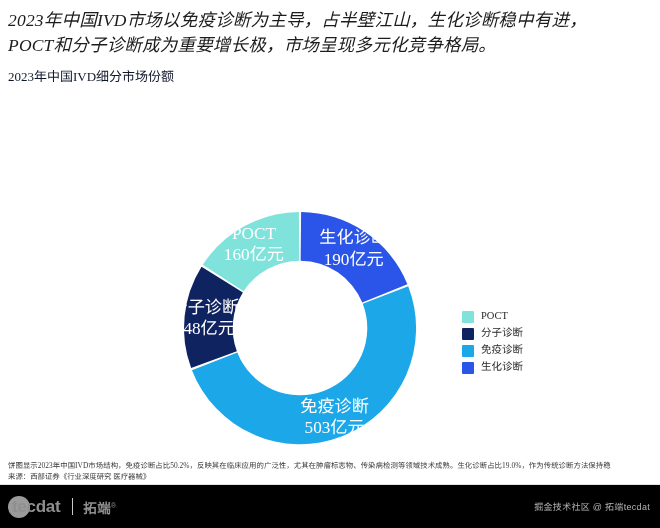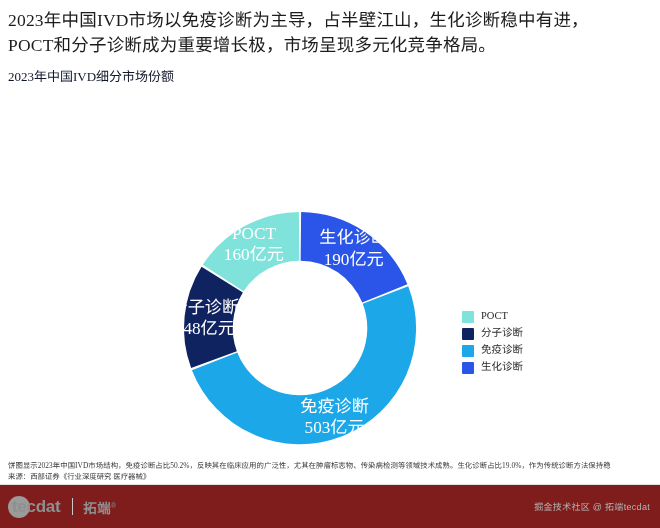--- a/index.html
+++ b/index.html
@@ -20,21 +20,21 @@
 
   
   .headline{
     padding:8px 8px 0 8px;
     font-size:17.5px;
     line-height:1.45;
     letter-spacing:0.2px;
     color:#1c1c1c;
     font-family:"Liberation Serif","DejaVu Serif",serif;
   }
-  .headline p{margin:0;white-space:nowrap;}
+  .headline p{margin:0;white-space:nowrap;font-style:italic;}
 
   
   .subtitle{
     padding:10px 8px 0 8px;
     font-size:13px;
     color:#0f172a;
     line-height:1.3;
   }
 
   
@@ -111,21 +111,21 @@
   }
 
   
   .bottom-bar{
     position:absolute;
     left:0;right:0;bottom:0;height:44px;
     border-top:1px solid #e2e2e2;
     display:flex;align-items:center;justify-content:space-between;
     padding:0 10px;
     box-sizing:border-box;
-    background:#7f1d1d;
+    background:#000000;
   }
   .brand{display:flex;align-items:center;gap:7px;}
   .brand-mark{
     position:relative;
     display:flex;align-items:center;
     height:22px;
   }
   .brand-dot{
     position:absolute;left:-2px;top:0;
     width:22px;height:22px;border-radius:50%;

